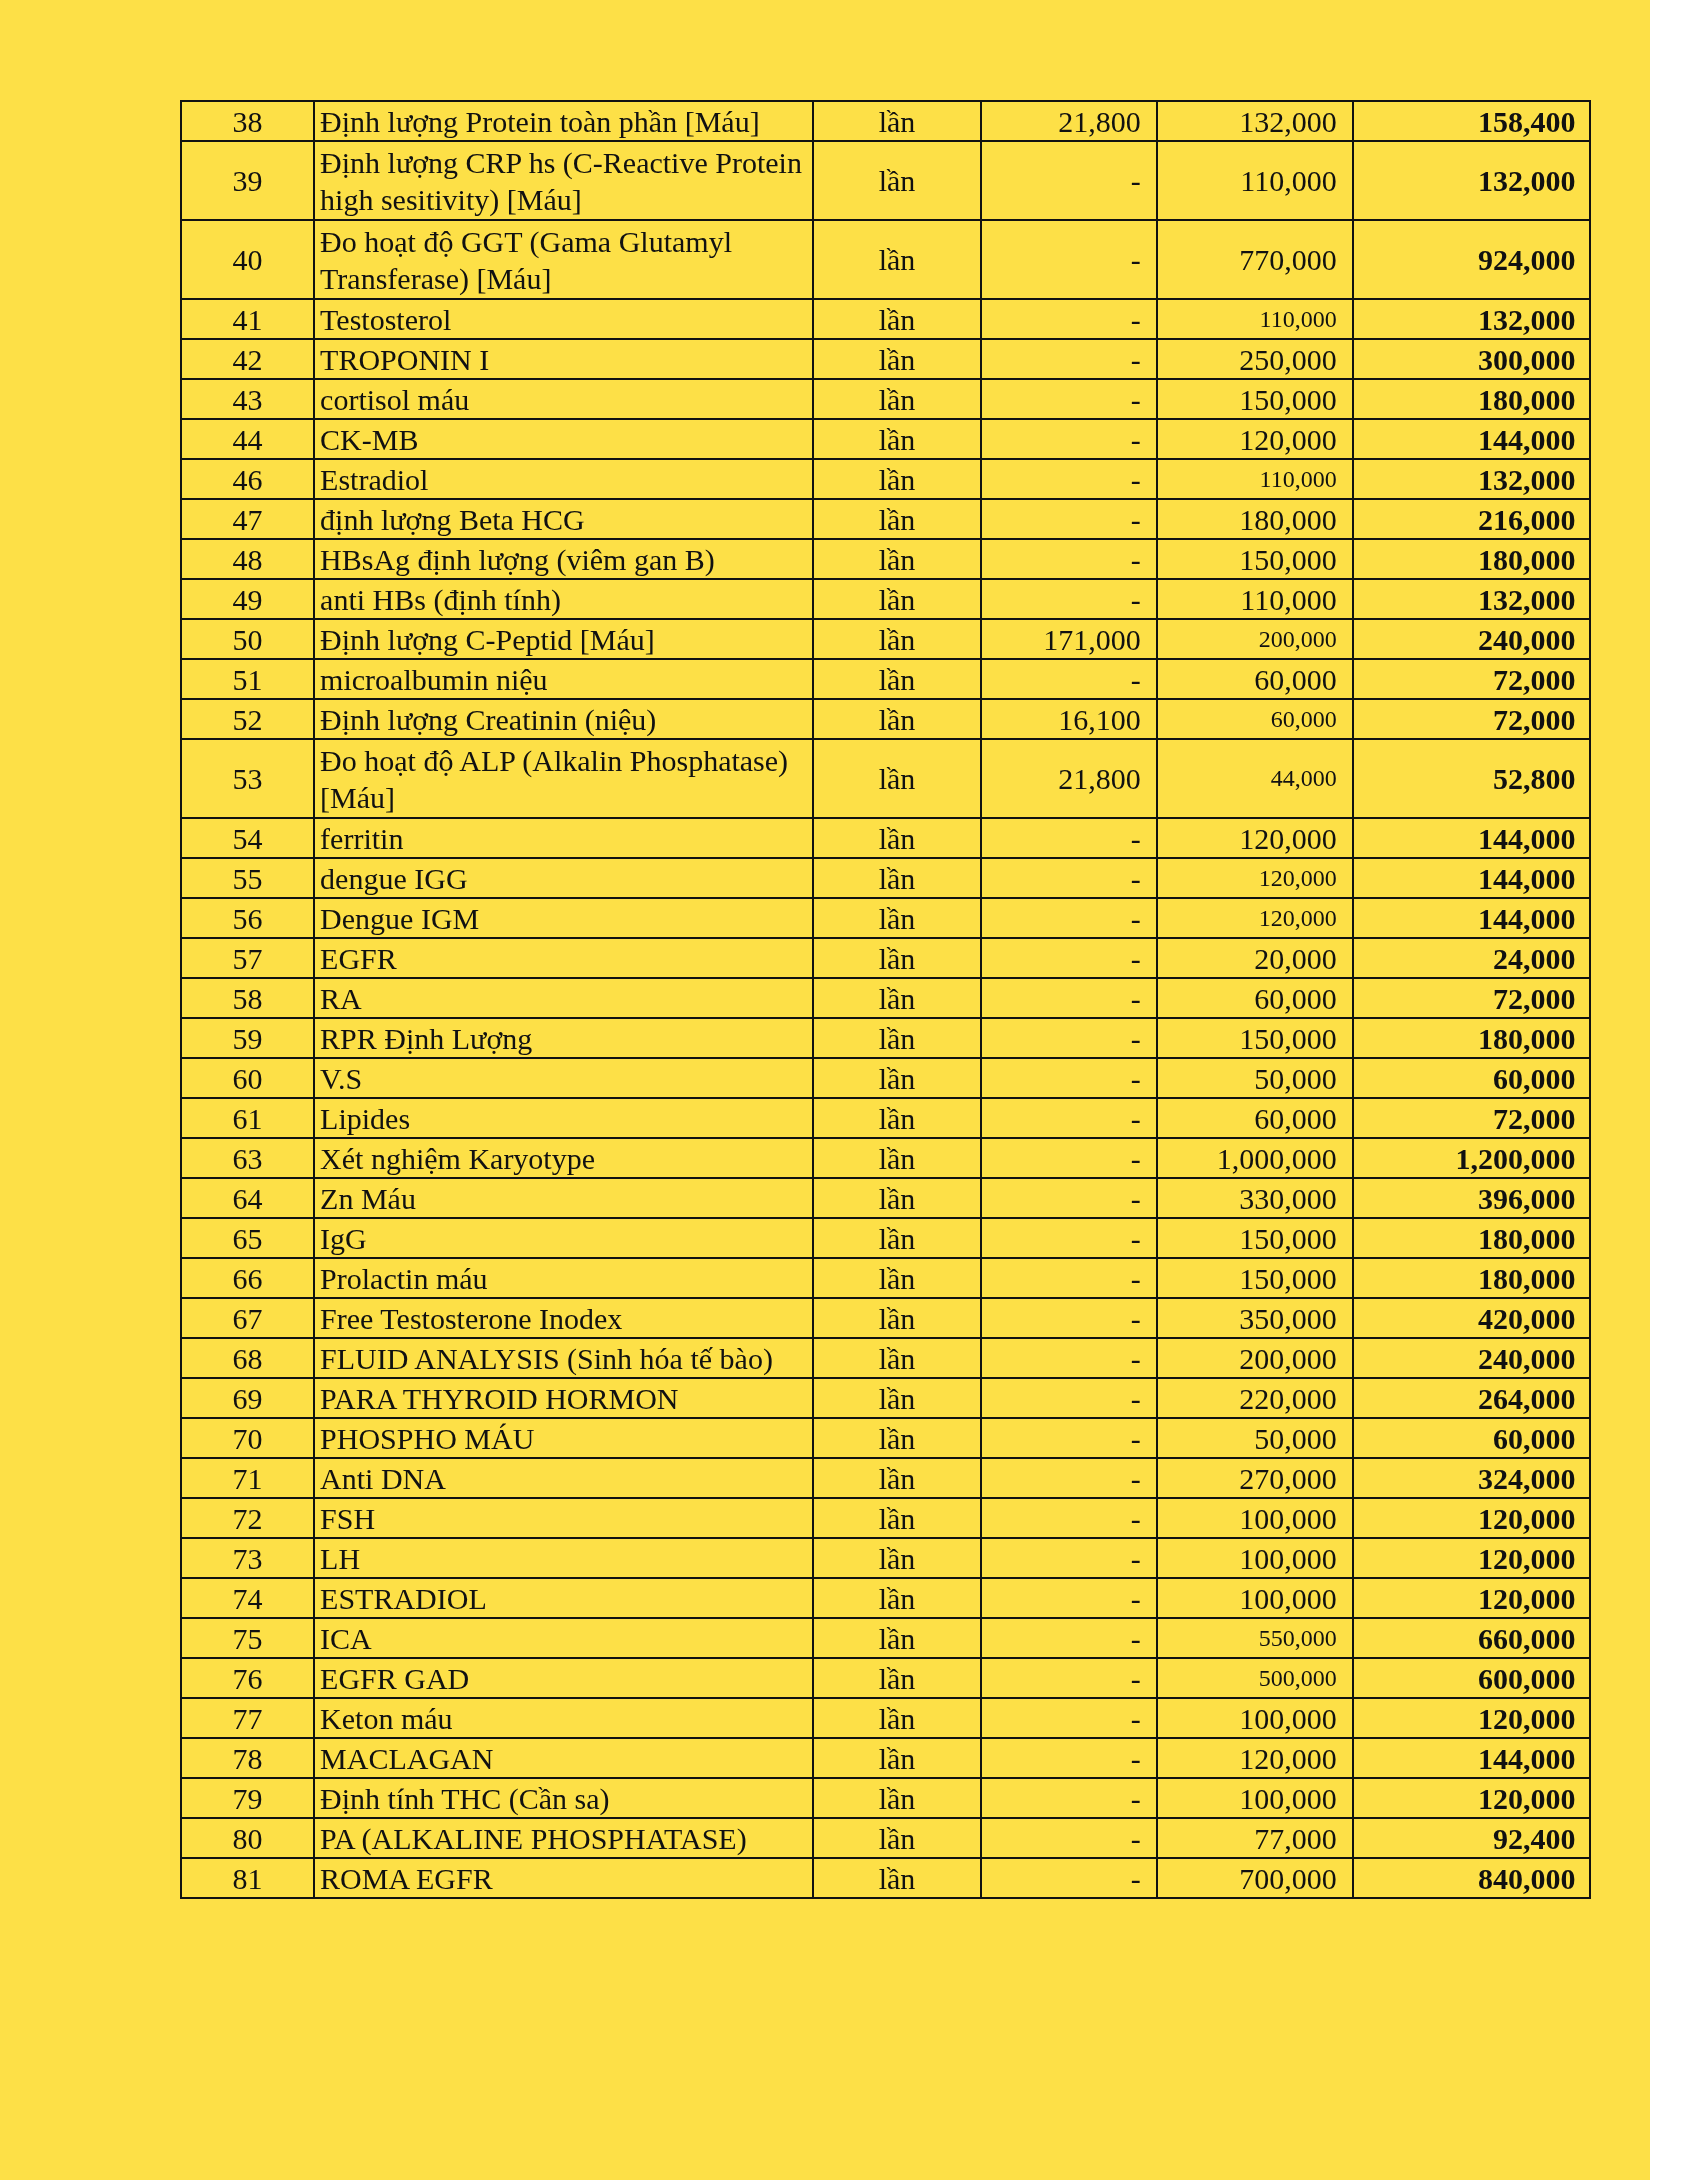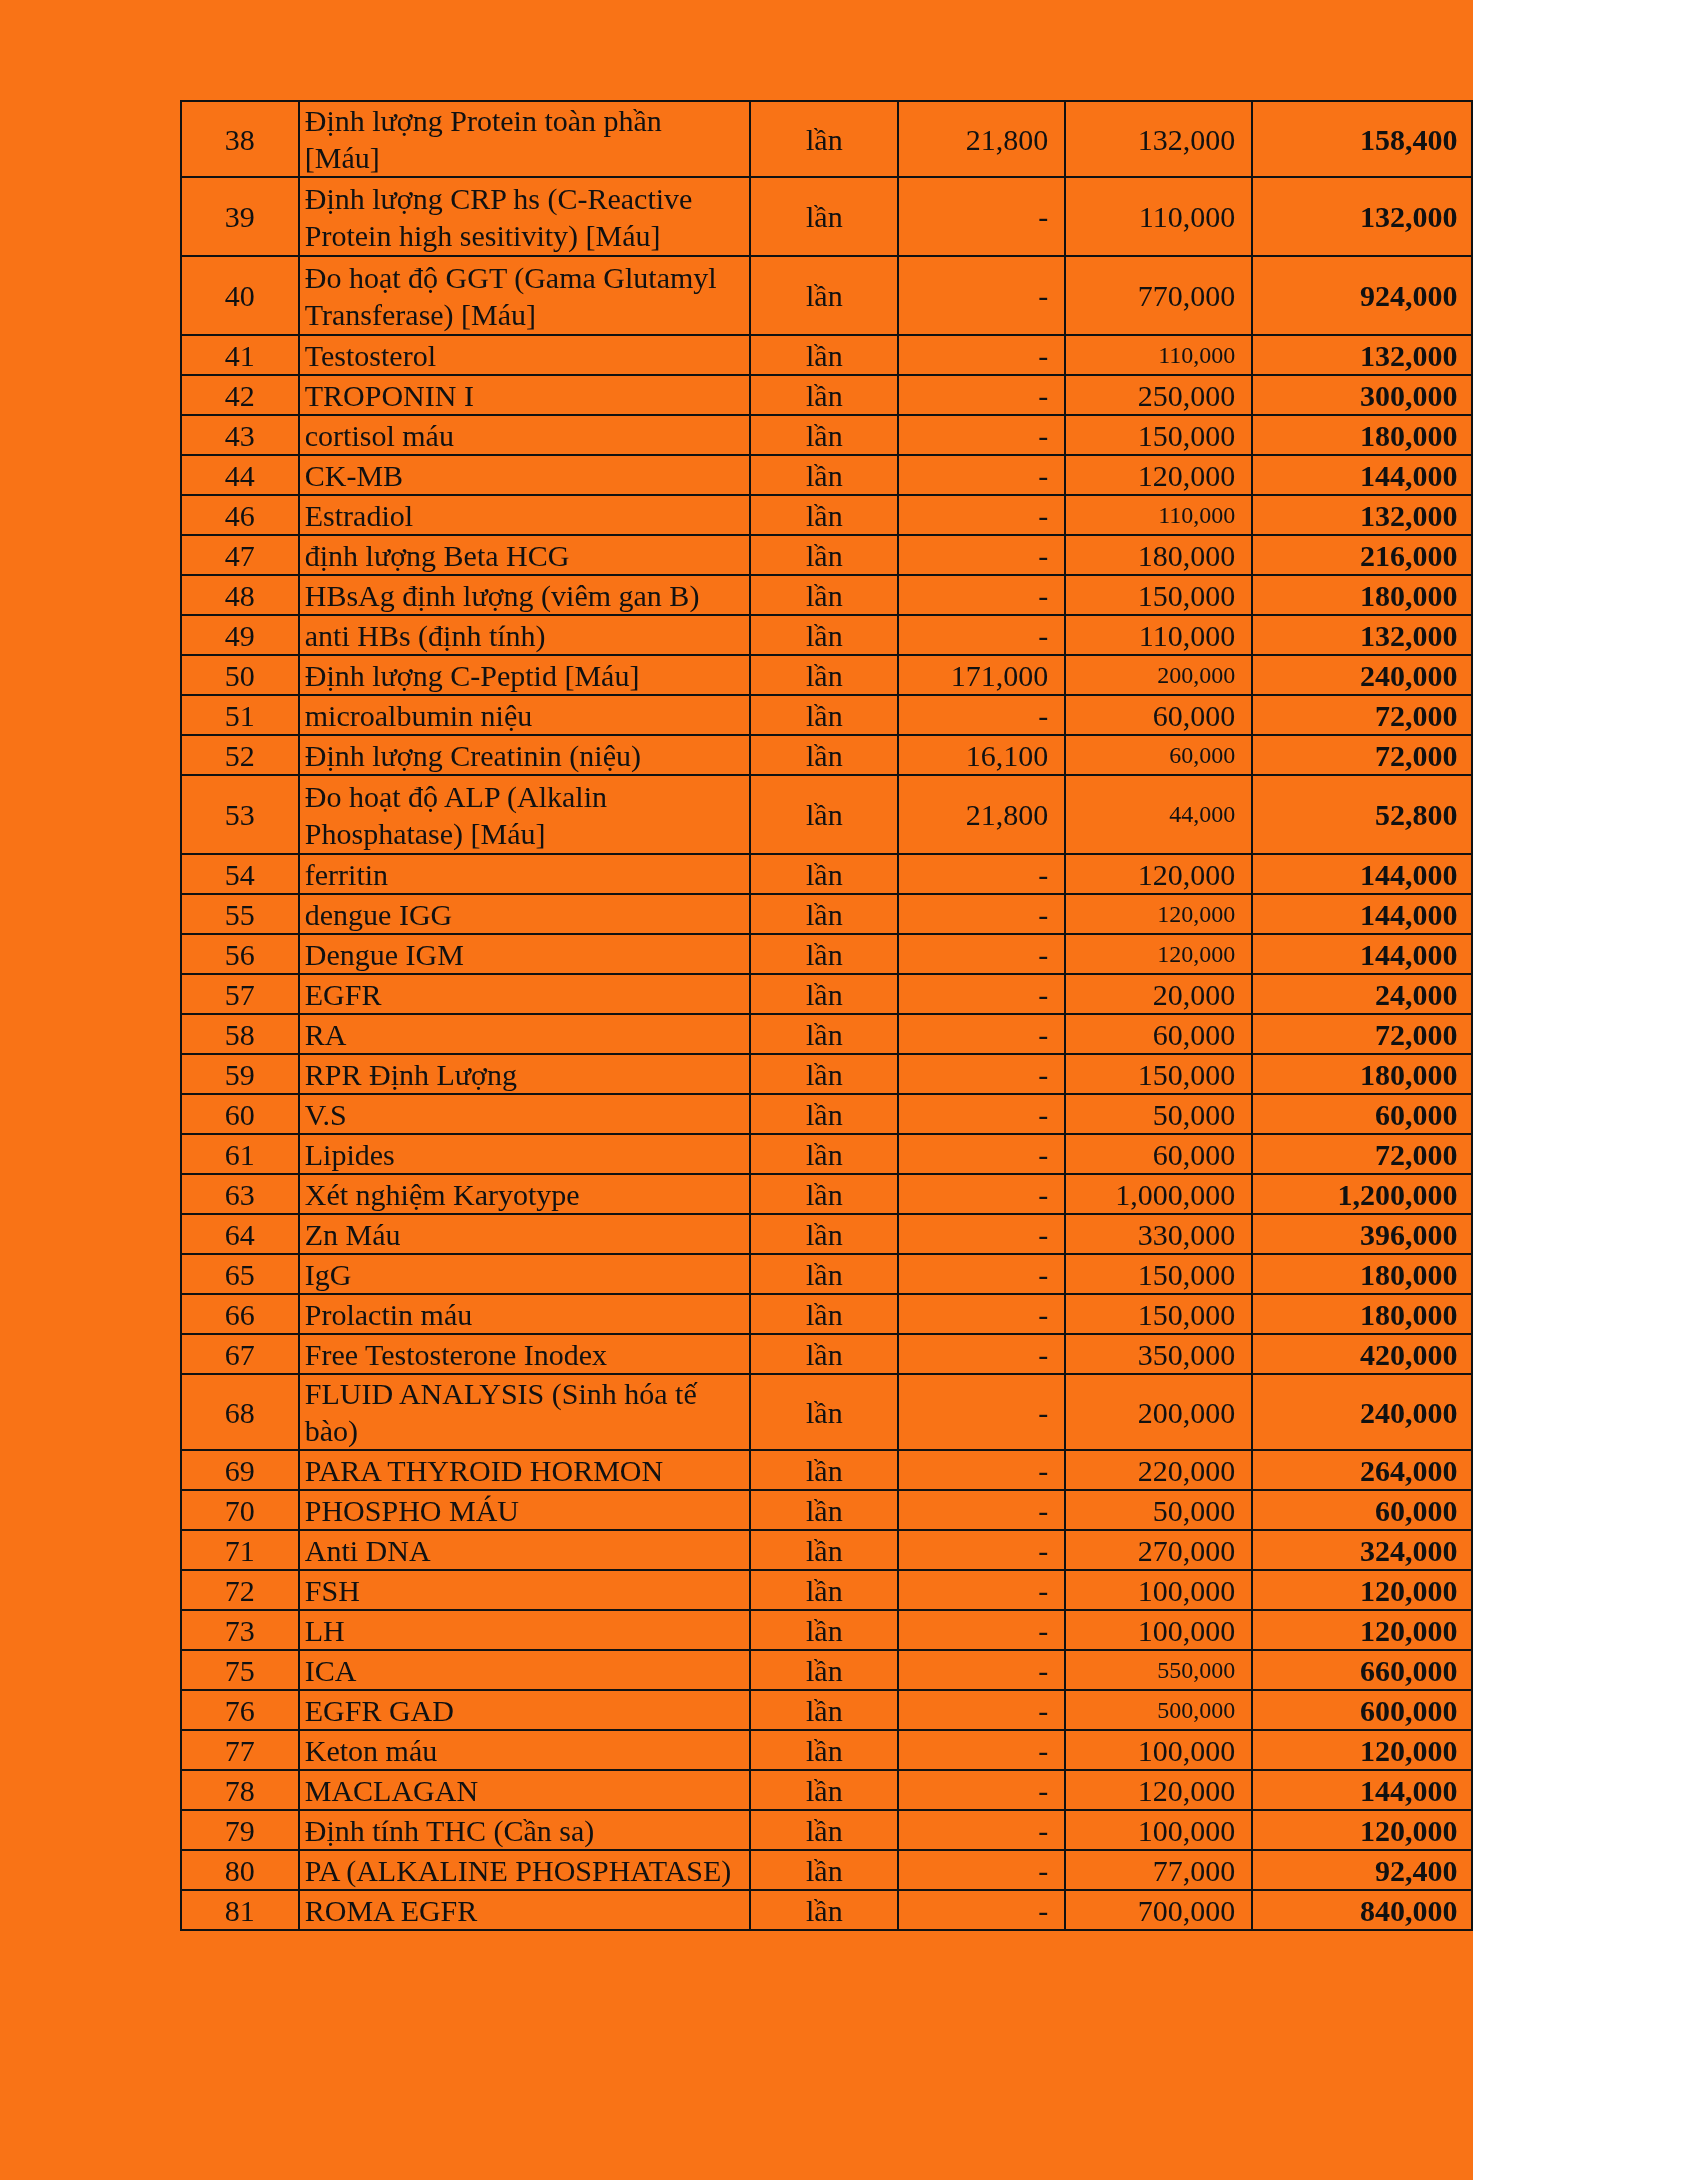--- a/index.html
+++ b/index.html
@@ -1,17 +1,17 @@
 <!DOCTYPE html>
 <html style="font-size:13.6px"><head>
 <meta charset="utf-8">
 <style>
   html, body { margin: 0; padding: 0; background: #ffffff; }
   body { width: 1685px; height: 2181px; position: relative; overflow: hidden; }
-  .page { position: absolute; left: 0; top: 0; width: 1473px; height: 2181px; background: #f97316; }
+  .page { position: absolute; left: 0; top: 0; width: 1650px; height: 2181px; background: #fde047; }
   table.price-table {
     position: absolute; left: 180px; top: 100px;
     border-collapse: collapse; table-layout: fixed;
     font-family: "Liberation Serif", "DejaVu Serif", serif;
     font-size: 30px; color: #111;
   }
   table.price-table td {
     border: 2.6px solid #111;
     padding: 0 6.8px; line-height: 37px; vertical-align: middle;
     white-space: nowrap; overflow: hidden;
@@ -307,20 +307,28 @@
         </tr>
         <tr>
           <td class="c-stt">73</td>
           <td class="c-name">LH</td>
           <td class="c-unit">lần</td>
           <td class="c-num">-</td>
           <td class="c-num">100,000</td>
           <td class="c-num c-last">120,000</td>
         </tr>
         <tr>
+          <td class="c-stt">74</td>
+          <td class="c-name">ESTRADIOL</td>
+          <td class="c-unit">lần</td>
+          <td class="c-num">-</td>
+          <td class="c-num">100,000</td>
+          <td class="c-num c-last">120,000</td>
+        </tr>
+        <tr>
           <td class="c-stt">75</td>
           <td class="c-name">ICA</td>
           <td class="c-unit">lần</td>
           <td class="c-num">-</td>
           <td class="c-num sm">550,000</td>
           <td class="c-num c-last">660,000</td>
         </tr>
         <tr>
           <td class="c-stt">76</td>
           <td class="c-name">EGFR GAD</td>

